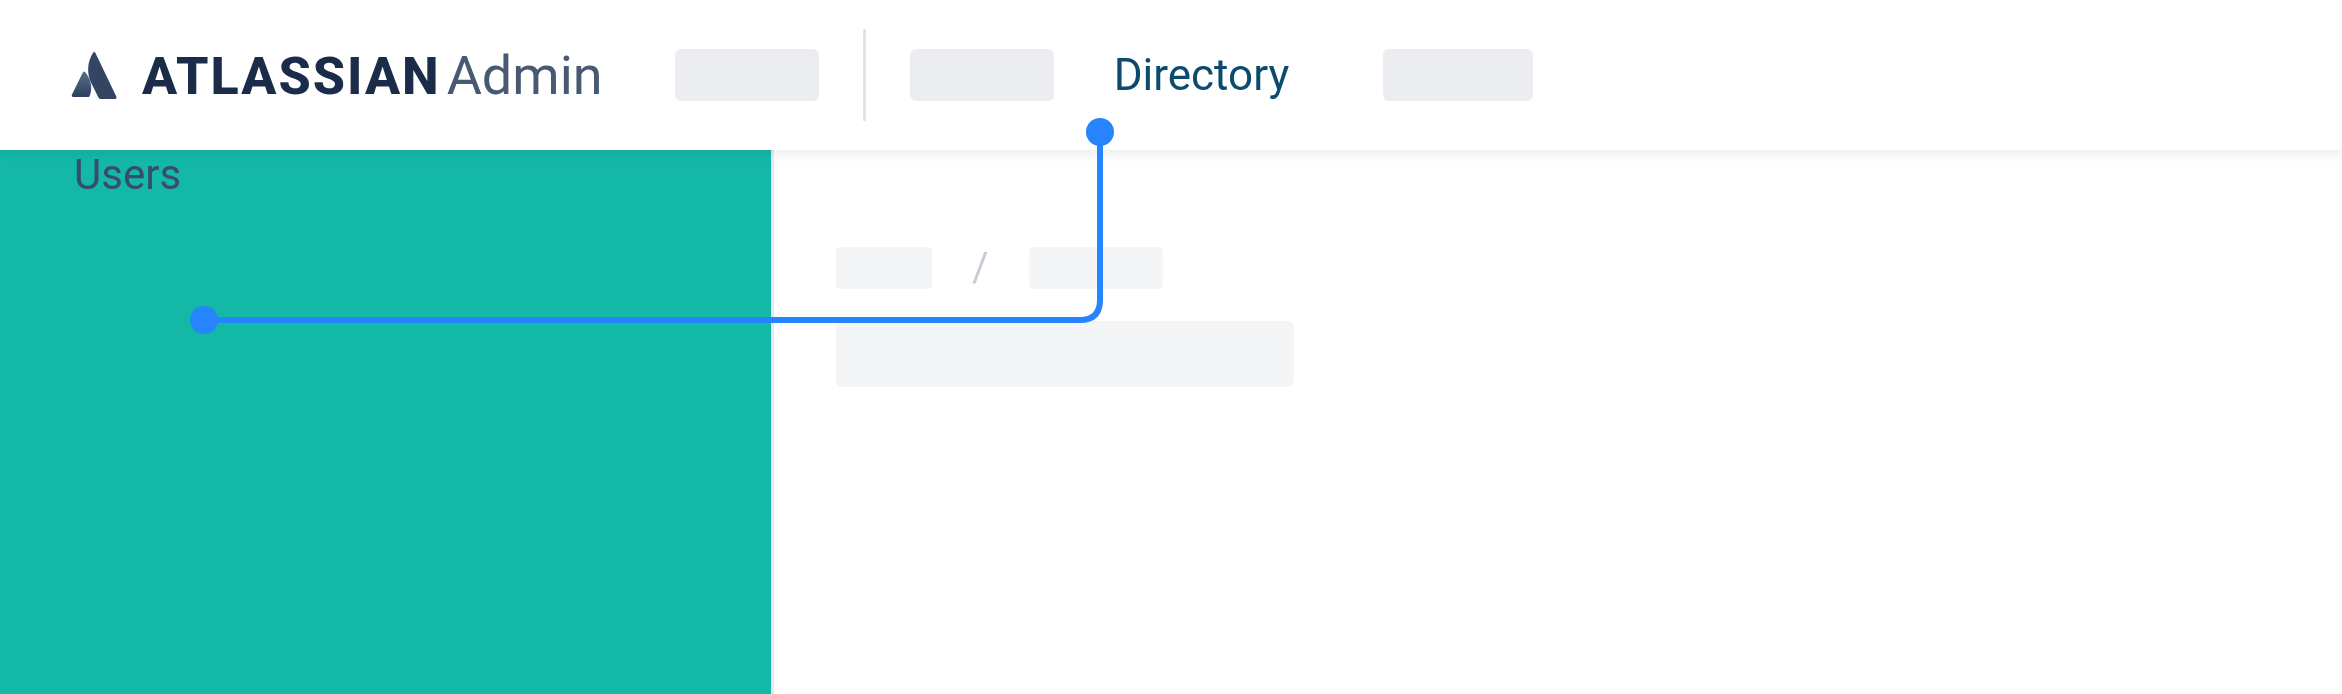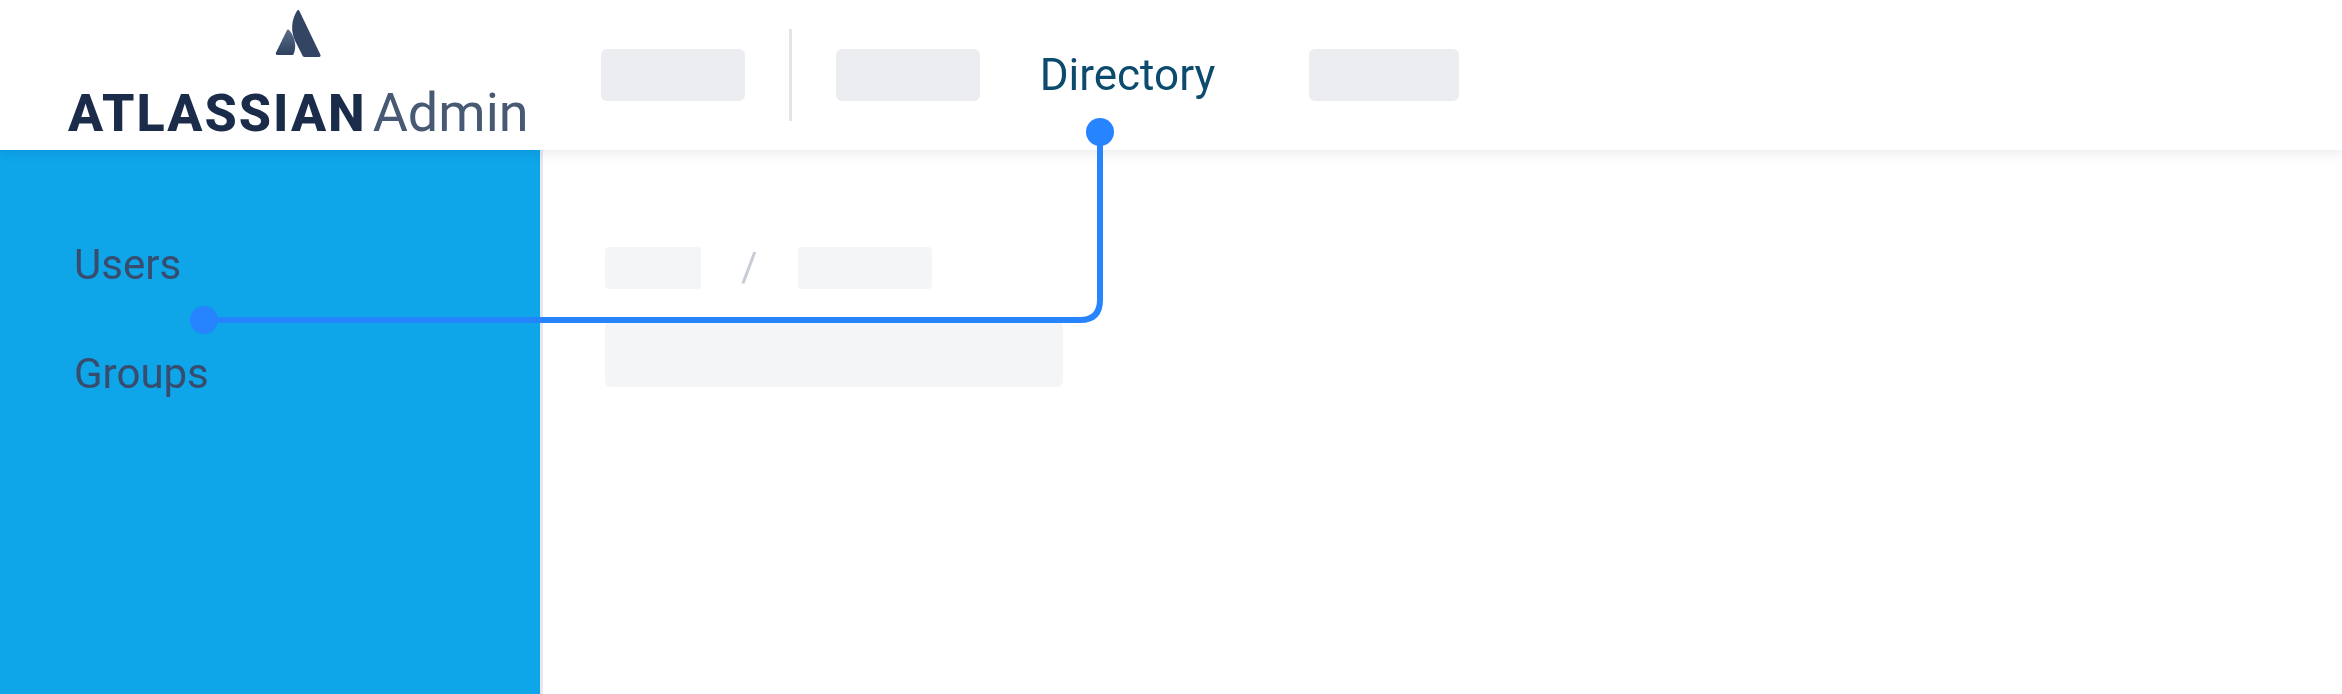--- a/index.html
+++ b/index.html
@@ -22,21 +22,20 @@
       align-items: center;
       padding-left: 68px;
       position: relative;
       box-shadow: 0 4px 10px rgba(9,30,66,0.08);
       z-index: 10;
     }
     .brand {
       display: flex;
       align-items: center;
       gap: 22px;
-      flex-direction: column;
     }
     .brand-logo {
       width: 52px;
       height: 52px;
     }
     .brand-main {
       font-size: 52px;
       font-weight: 800;
       letter-spacing: 2px;
       color: #1b2c4b;
@@ -67,24 +66,23 @@
       color: #0c4a6e;
     }
     .np3 { width: 150px; margin-left: 94px; }
 
     .content-area {
       display: flex;
       height: 544px;
       position: relative;
     }
     .sidebar {
-      width: 543px;
-      background: #0ea5e9;
+      width: 774px;
+      background: #14b8a6;
       border-right: 3px solid #e6e8ee;
-      padding-top: 90px;
       padding-left: 74px;
     }
     .sidebar-item {
       font-size: 42px;
       color: #384d6e;
       font-weight: 400;
       margin-bottom: 60px;
       cursor: pointer;
     }
     .main {
@@ -150,21 +148,20 @@
   <div class="nav-placeholder np1"></div>
   <div class="vdivider"></div>
   <div class="nav-placeholder np2"></div>
   <div class="nav-item-directory">Directory</div>
   <div class="nav-placeholder np3"></div>
 </div>
 
 <div class="content-area">
   <div class="sidebar">
     <div class="sidebar-item">Users</div>
-    <div class="sidebar-item">Groups</div>
   </div>
   <div class="main">
     <div class="breadcrumb-row">
       <div class="bc-ph bc1"></div>
       <div class="bc-slash">/</div>
       <div class="bc-ph bc2"></div>
     </div>
     <div class="title-ph"></div>
   </div>
 </div>

